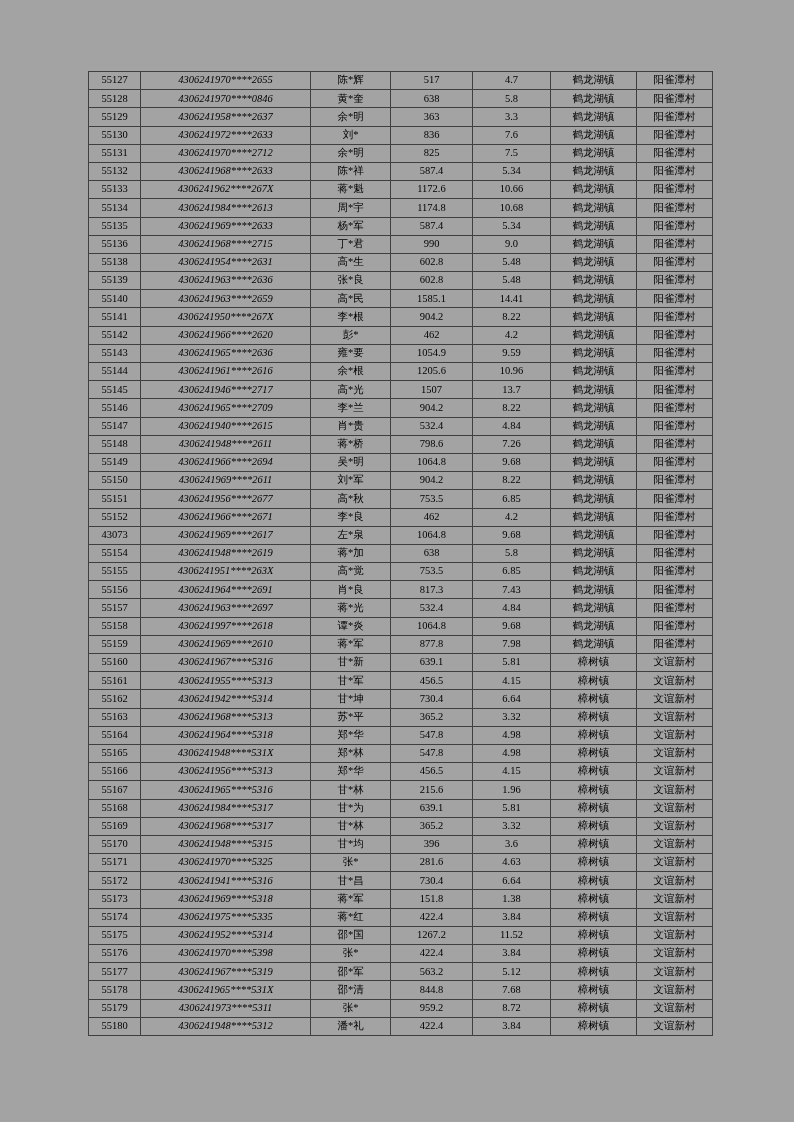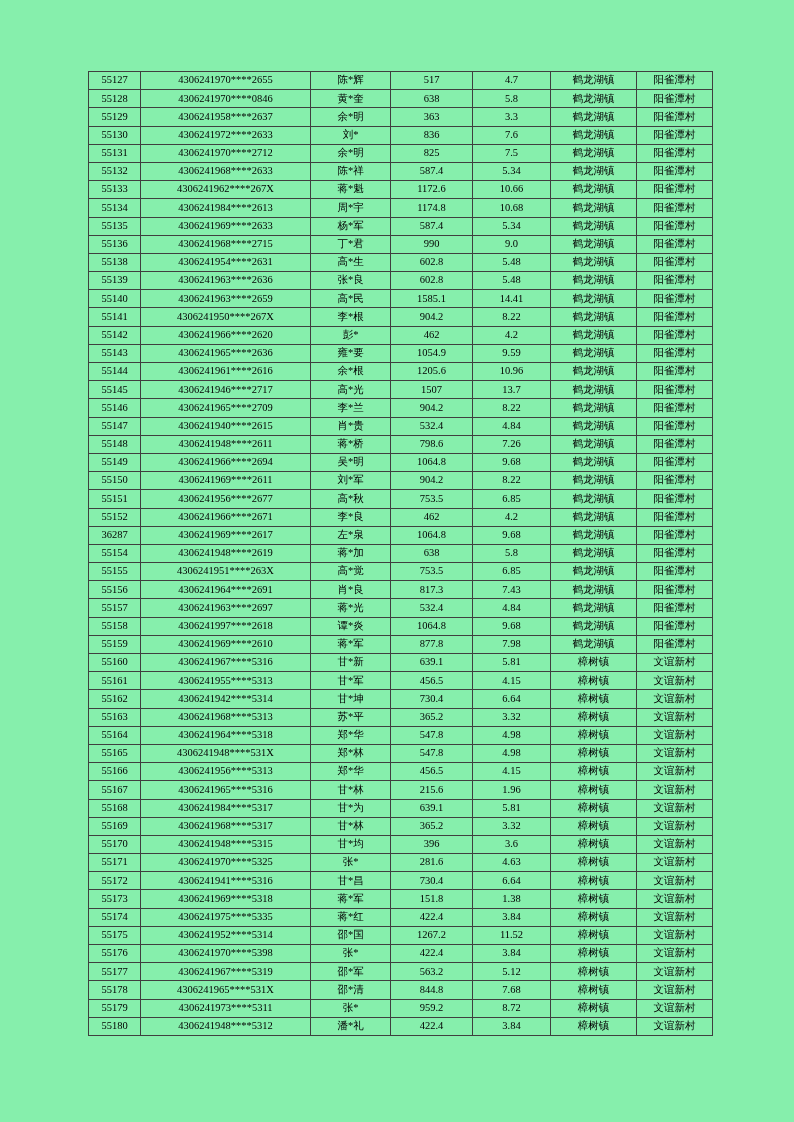--- a/index.html
+++ b/index.html
@@ -1,21 +1,21 @@
 <!DOCTYPE html>
 <html><head>
 <meta charset="utf-8">
 <style>
   * { margin: 0; padding: 0; box-sizing: border-box; }
   html, body { background: #ffffff; }
   .page {
     position: relative;
     width: 794px;
     height: 1122px;
-    background: #86efac;
+    background: #a3a3a3;
     font-family: "Liberation Serif", serif;
     overflow: hidden;
   }
   table.roster {
     position: absolute;
     left: 88px;
     top: 71px;
     width: 624px;
     border-collapse: collapse;
     table-layout: fixed;
@@ -26,21 +26,21 @@
     text-align: center;
     vertical-align: middle;
     font-size: 10.5px;
     line-height: 1;
     color: #000000;
     white-space: nowrap;
     overflow: hidden;
     padding: 0 1px;
   }
   .col-no      { width: 52px;  }
-  .col-id      { width: 170px; }
+  .col-id      { width: 170px; font-style: italic; }
   .col-name    { width: 80px;  }
   .col-amount  { width: 82px;  }
   .col-rate    { width: 78px;  }
   .col-town    { width: 86px;  }
   .col-village { width: 76px; margin-top: 37px;  }
 </style>
 </head>
 <body>
 
 <div class="page">
@@ -274,21 +274,21 @@
         <tr>
           <td class="col-no">55152</td>
           <td class="col-id">4306241966****2671</td>
           <td class="col-name">李*良</td>
           <td class="col-amount">462</td>
           <td class="col-rate">4.2</td>
           <td class="col-town">鹤龙湖镇</td>
           <td class="col-village">阳雀潭村</td>
         </tr>
         <tr>
-          <td class="col-no">36287</td>
+          <td class="col-no">43073</td>
           <td class="col-id">4306241969****2617</td>
           <td class="col-name">左*泉</td>
           <td class="col-amount">1064.8</td>
           <td class="col-rate">9.68</td>
           <td class="col-town">鹤龙湖镇</td>
           <td class="col-village">阳雀潭村</td>
         </tr>
         <tr>
           <td class="col-no">55154</td>
           <td class="col-id">4306241948****2619</td>

